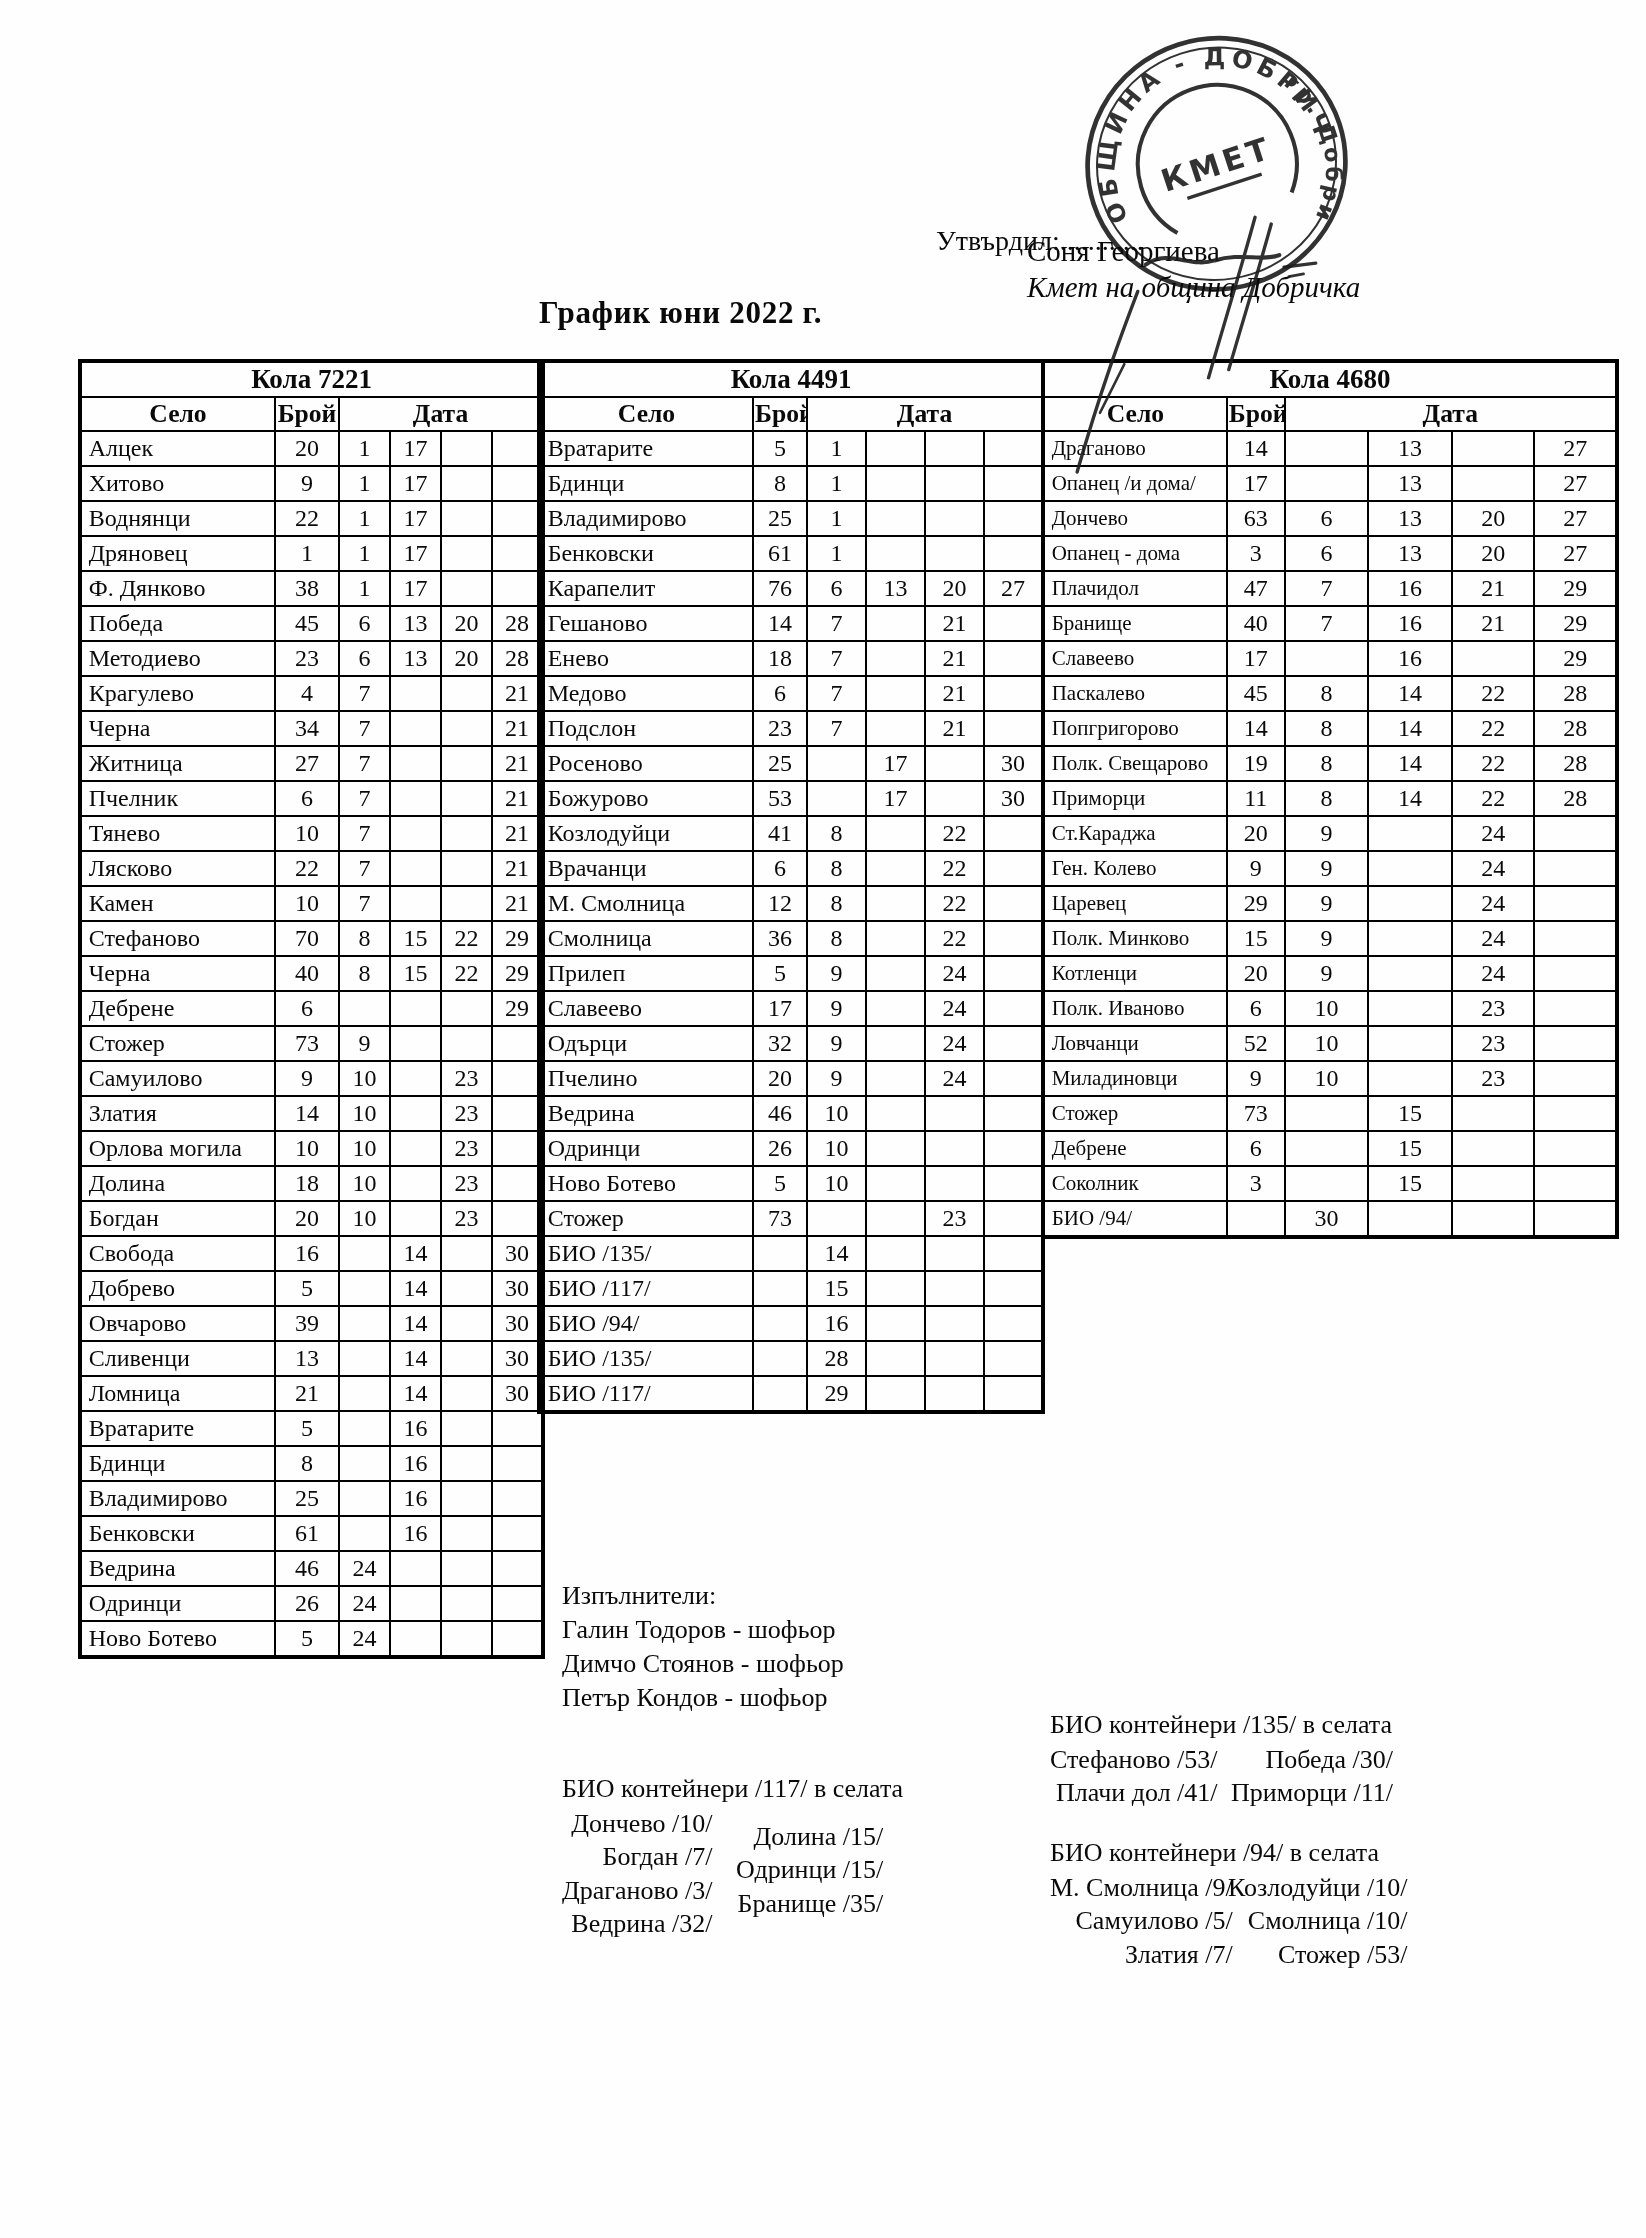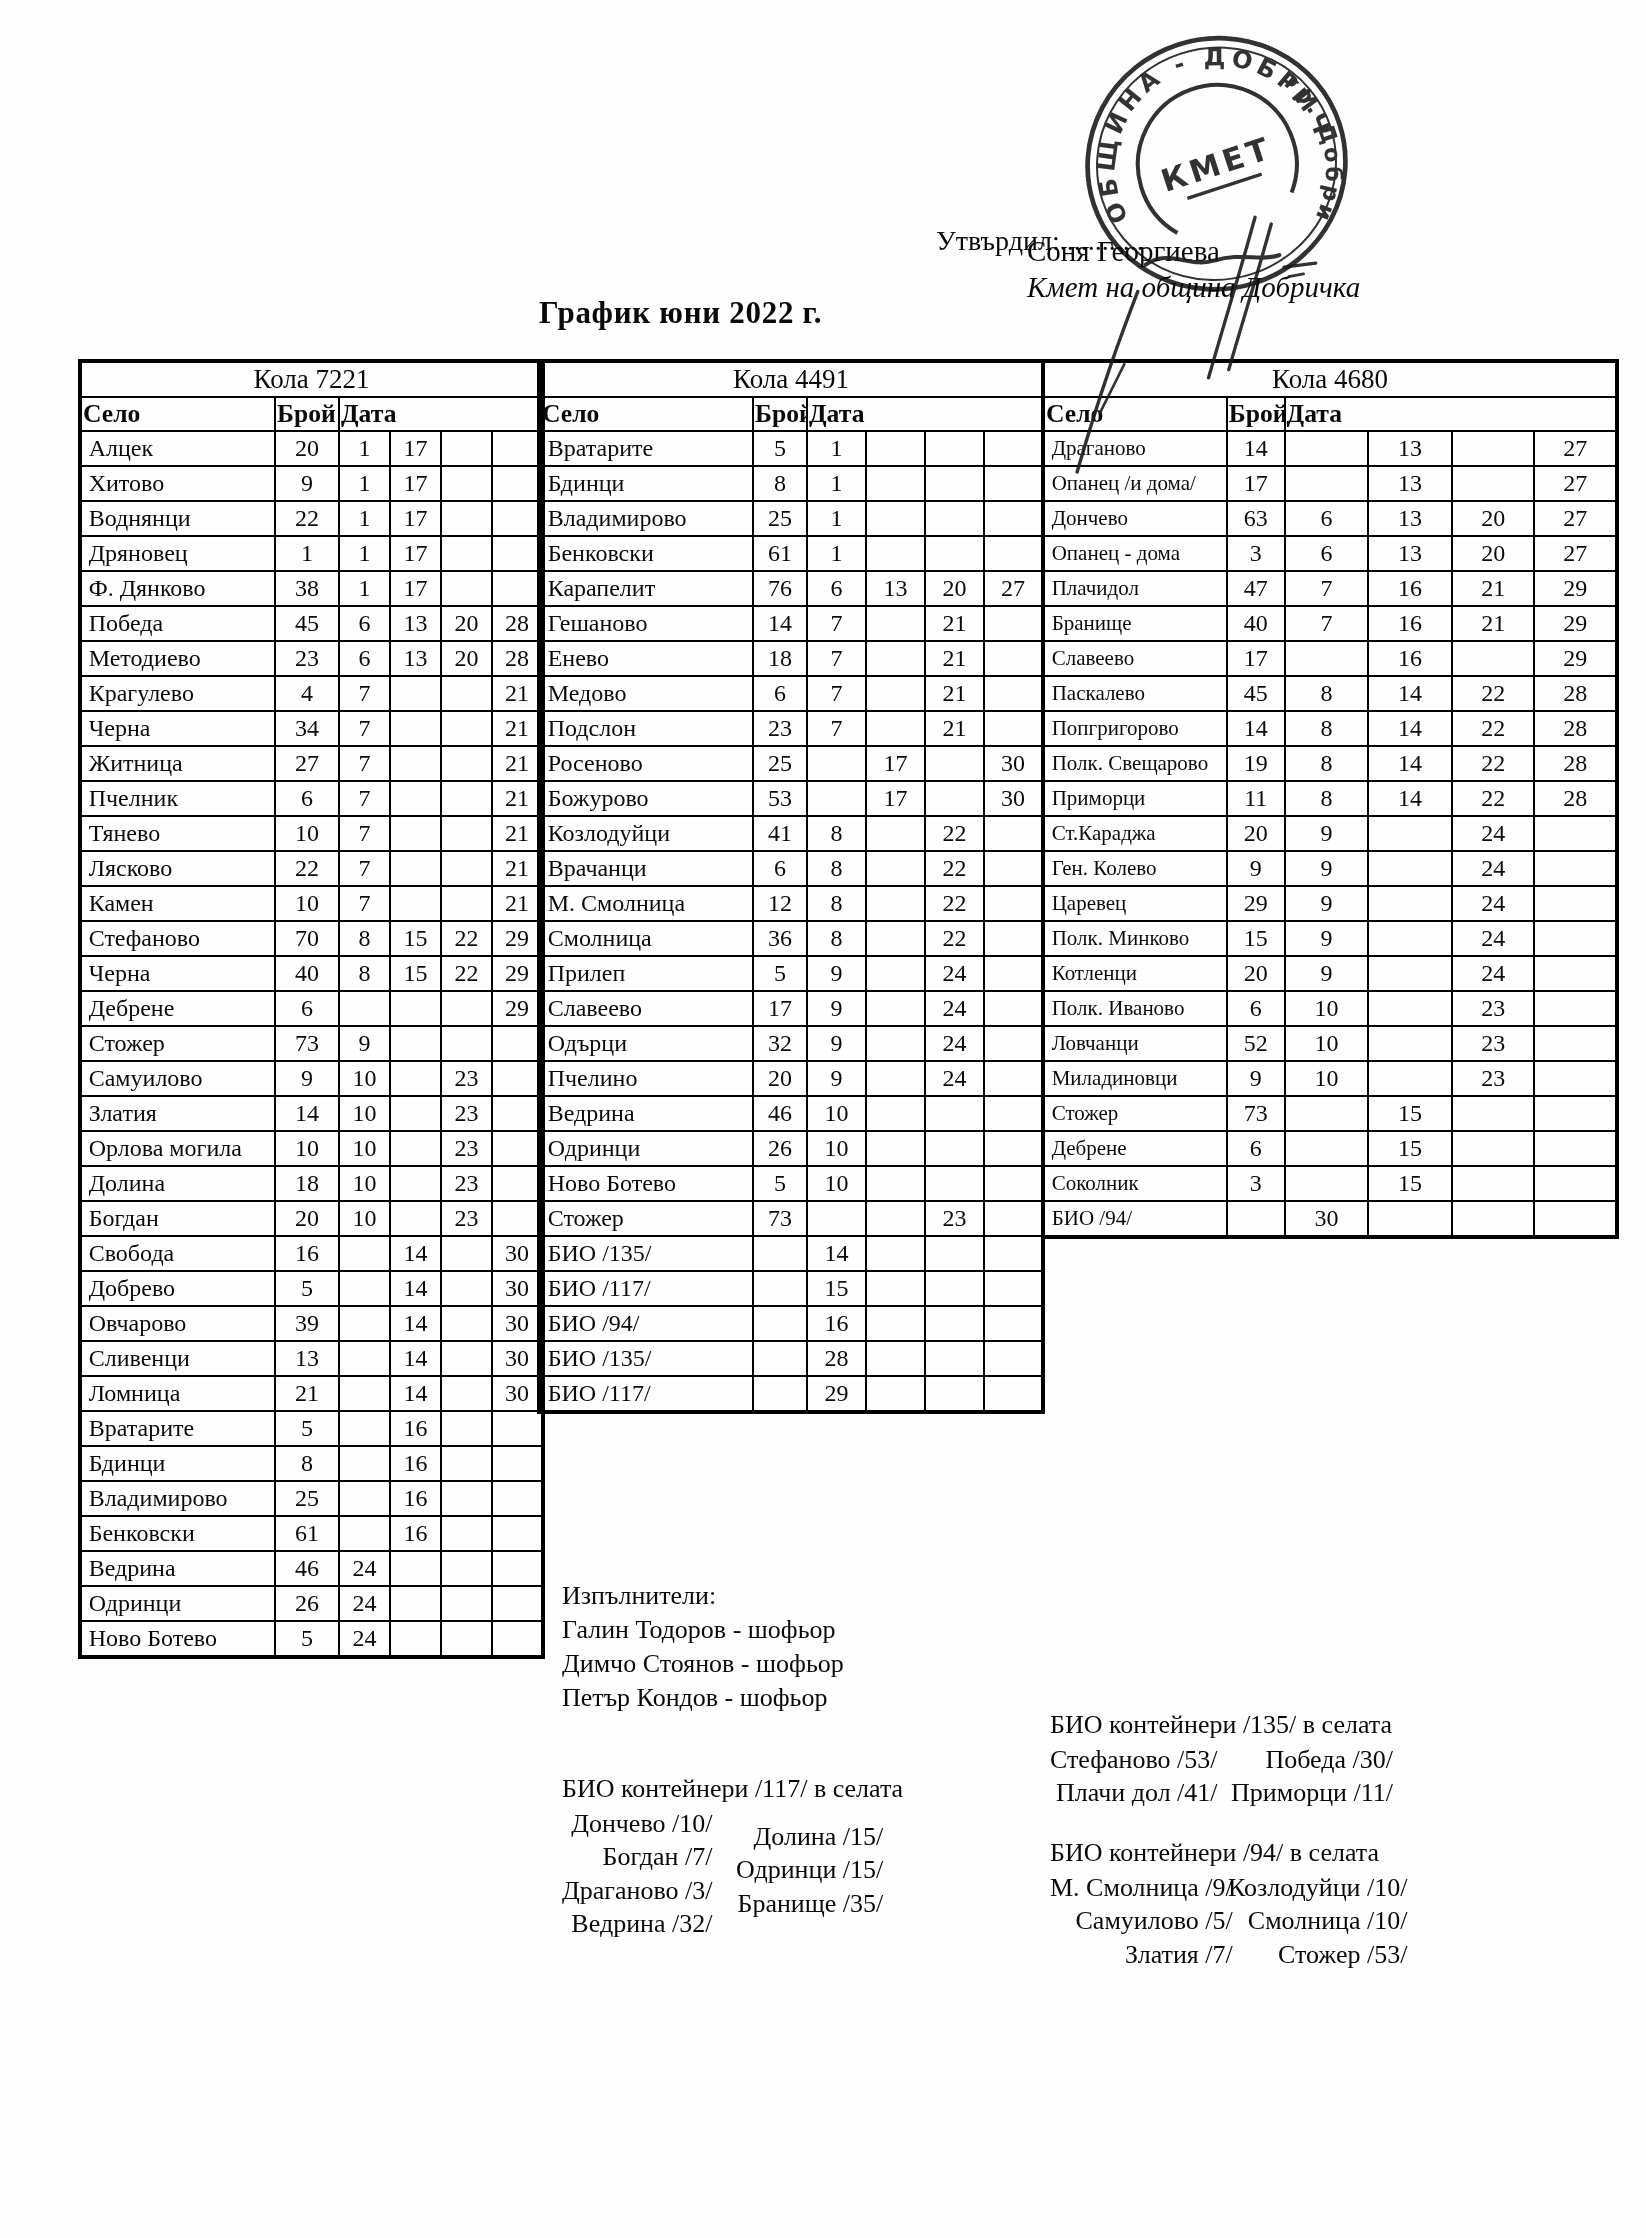--- a/index.html
+++ b/index.html
@@ -17,22 +17,22 @@
   .approval-role{left:1027px;top:271px;font-size:29px;font-style:italic;}
   
   .stamp{left:1065px;top:19px;width:303px;height:303px;opacity:.88;}
   
   .kola{position:absolute;top:359px;}
   .t1{left:78px;width:462px;}
   .t2{left:537px;width:506px;}
   .t3{left:1041px;width:578px;}
   .kola table{border-collapse:collapse;table-layout:fixed;width:100%;border:4px solid #000;}
   .kola th,.kola td{border:2px solid #000;overflow:hidden;}
-  .kola th.kola-title{height:28px;font-size:27px;font-weight:normal;text-align:center;}
-  .kola th.colhead{height:28px;font-size:25.6px;font-weight:bold;text-align:left;}
+  .kola th.kola-title{height:28px;font-size:27px;font-weight:bold;text-align:center;}
+  .kola th.colhead{height:28px;font-size:25.6px;font-weight:bold;text-align:center;}
   .kola tbody td{height:31px;font-size:24px;}
   .kola td.village{text-align:left;padding-left:6.7px;white-space:nowrap;}
   .t3 td.village{font-size:21px;}
   .kola td.count,.kola td.date{text-align:center;}
   
   .ftr{font-size:26px;line-height:1;}
   .ftr .hdr{font-weight:normal;}
   .executors{left:562px;top:1583px;}
   .executors div{margin-bottom:8px;}
   .bio-block .c1{position:absolute;left:0;top:35px;}

